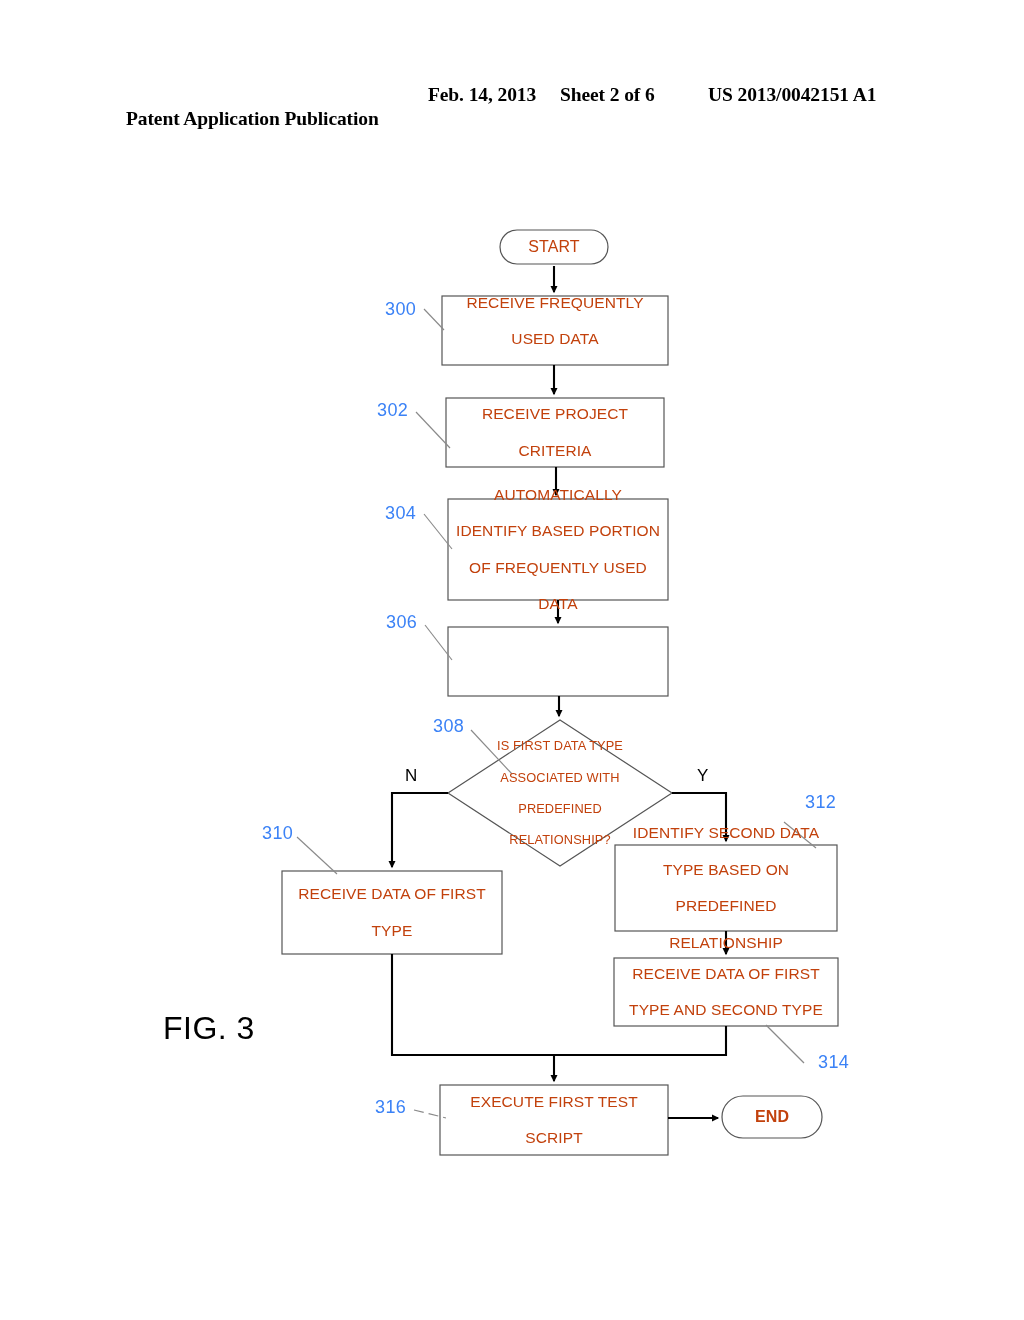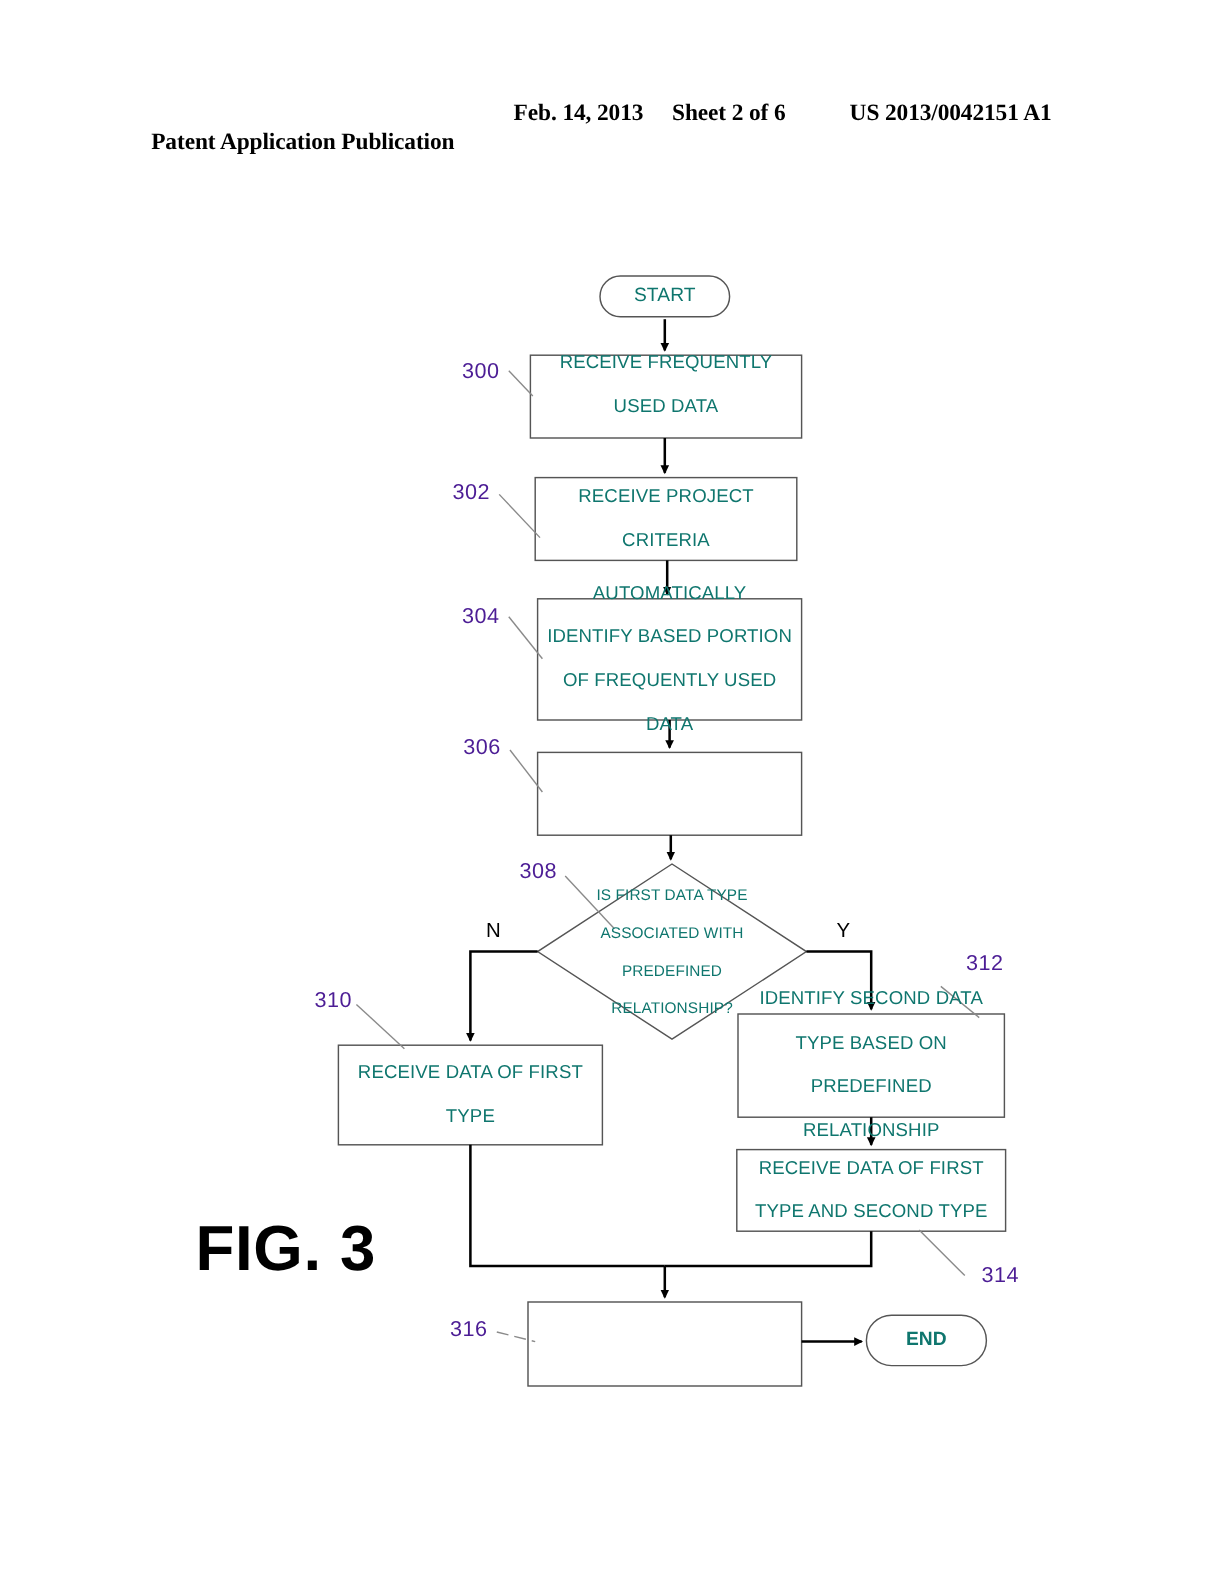--- a/index.html
+++ b/index.html
@@ -57,21 +57,21 @@
   .node-text {
     position: absolute;
     display: flex;
     align-items: center;
     justify-content: center;
     text-align: center;
     line-height: 1.18;
     font-family: "Liberation Sans", sans-serif;
     font-size: 15.5px;
     letter-spacing: 0.1px;
-    color: #0f766e;
+    color: #c2410c;
     pointer-events: none;
   }
   .node-text span { display: block; width: 100%; }
 
   .term-text { font-size: 16px; }
 
   .decision-text {
     font-size: 12.8px;
     line-height: 1.22;
   }
@@ -80,31 +80,31 @@
     position: absolute;
     font-family: "Liberation Sans", sans-serif;
     font-size: 17px;
     color: #000;
   }
 
   .ref-num {
     position: absolute;
     font-family: "Liberation Sans", sans-serif;
     font-size: 18px;
-    color: #4c1d95;
+    color: #3b82f6;
     letter-spacing: 0.4px;
   }
 
   #fig-label {
     position: absolute;
     left: 163px;
     top: 1010px;
     font-family: "Liberation Sans", sans-serif;
-    font-weight: bold;
-    font-size: 53px;
+    font-weight: normal;
+    font-size: 32px;
     letter-spacing: 0.5px;
     color: #000;
   }
 </style>
 </head>
 <body>
 
 <div id="page-header">
   <span class="hdr-pub">Patent Application Publication</span>
   <span class="hdr-date">Feb. 14, 2013</span>
@@ -232,20 +232,26 @@
     </span>
   </div>
 
   <div class="node-text" style="left:614px; top:958px; width:224px; height:68px;">
     <span>
       <span>RECEIVE DATA OF FIRST</span><br>
       <span>TYPE AND SECOND TYPE</span>
     </span>
   </div>
 
+  <div class="node-text" style="left:440px; top:1085px; width:228px; height:70px;">
+    <span>
+      <span>EXECUTE FIRST TEST</span><br>
+      <span>SCRIPT</span>
+    </span>
+  </div>
 
   <div class="node-text term-text" style="left:722px; top:1096px; width:100px; height:42px;font-weight:bold;">
     <span>END</span>
   </div>
 
   <div class="branch-label" style="left:405px; top:766px;">N</div>
   <div class="branch-label" style="left:697px; top:766px;">Y</div>
 
   <div class="ref-num" style="left:385px; top:299px;">300</div>
   <div class="ref-num" style="left:377px; top:400px;">302</div>

